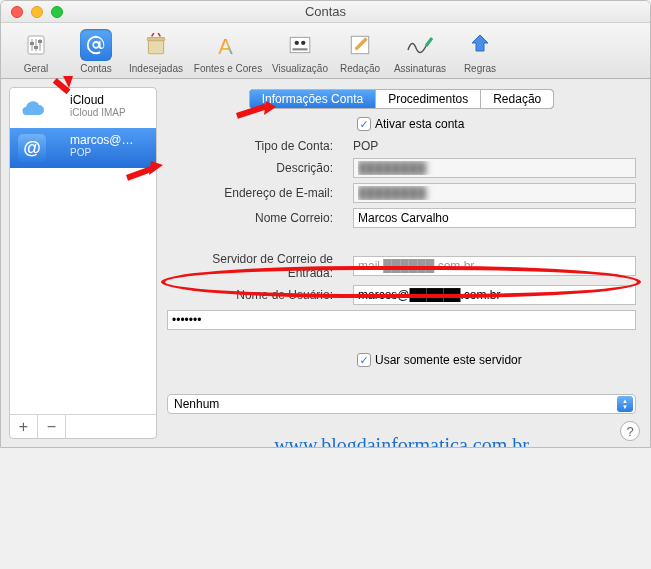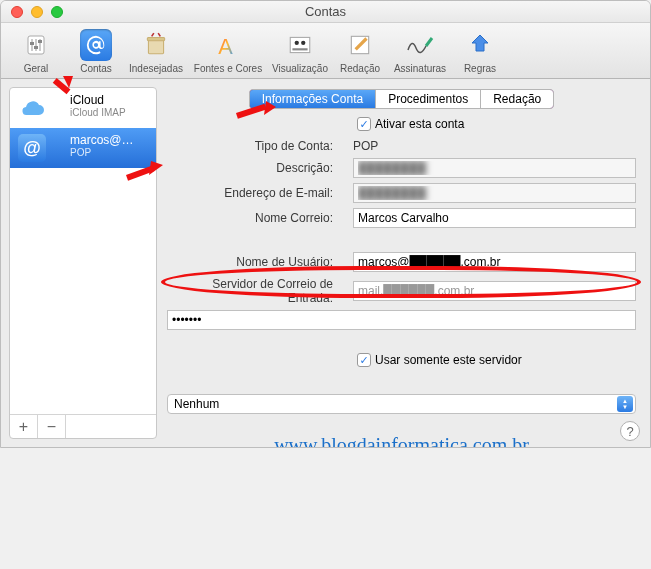--- a/index.html
+++ b/index.html
@@ -230,26 +230,26 @@
         <div class="val"><input type="text" class="blur" value="████████" style=""></div>
       </div>
       <div class="row">
         <div class="lbl">Nome Correio:</div>
         <div class="val"><input type="text" value="Marcos Carvalho" style=""></div>
       </div>
 
       <div class="spacer"></div>
 
       <div class="row">
+        <div class="lbl">Servidor de Correio de Entrada:</div>
+        <div class="val"><input type="text" style="color: rgb(153, 153, 153);" value="mail.██████.com.br"></div>
+      </div>
+      <div class="row">
         <div class="lbl">Nome de Usuário:</div>
         <div class="val"><input type="text" value="marcos@██████.com.br" style=""></div>
-      </div>
-      <div class="row">
-        <div class="lbl">Servidor de Correio de Entrada:</div>
-        <div class="val"><input type="text" style="color: rgb(153, 153, 153);" value="mail.██████.com.br"></div>
       </div>
       <div class="row">
         <div class="val"><input type="text" value="•••••••" style=""></div>
       </div>
 
       <div class="spacer"></div>
 
       <div class="chk-row">
         <span class="chk">✓</span>
         <span>Usar somente este servidor</span>

